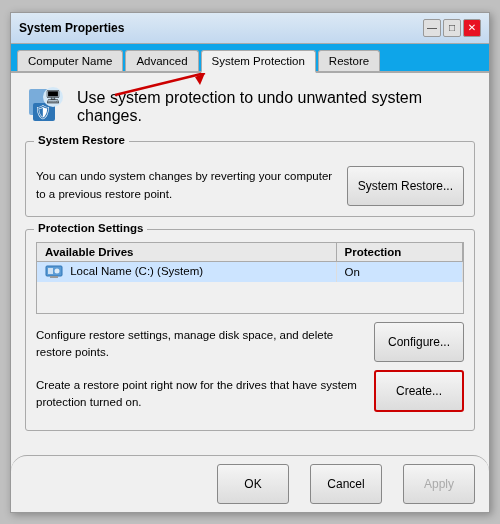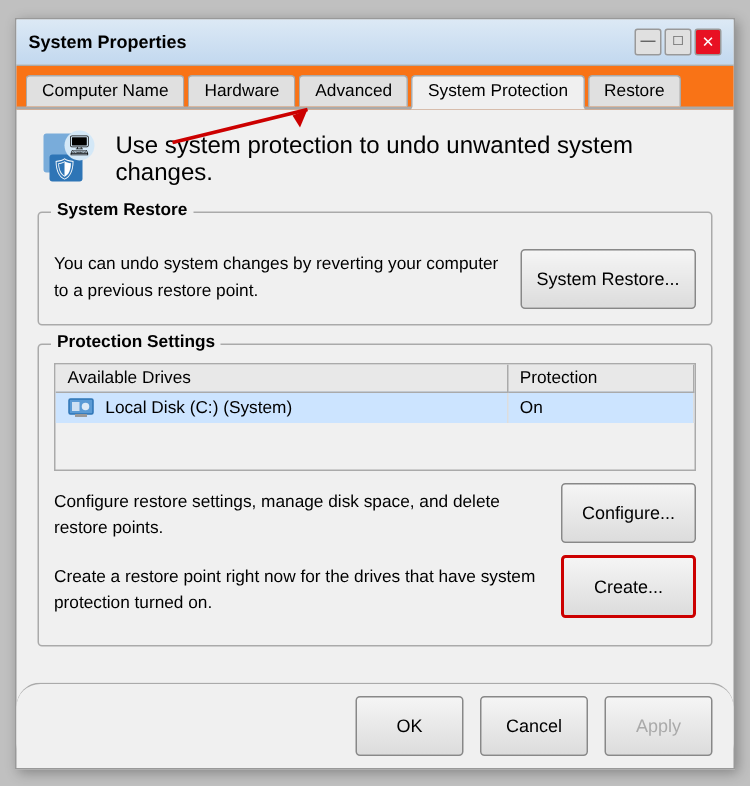--- a/index.html
+++ b/index.html
@@ -48,21 +48,21 @@
       font-size: 10px;
       cursor: pointer;
       color: #333;
     }
     .title-btn.close {
       background: #e81123;
       color: white;
     }
     .tabs {
       display: flex;
-      background: #f97316;
+      background: #0ea5e9;
       border-bottom: 2px solid #aaa;
       padding: 6px 6px 0 6px;
       gap: 2px;
     }
     .tab {
       padding: 4px 10px;
       border: 1px solid #aaa;
       border-bottom: none;
       background: #e0e0e0;
       cursor: pointer;
@@ -157,21 +157,21 @@
       font-size: 11.5px;
       color: #000;
       flex: 1;
       line-height: 1.5;
     }
     .footer {
       border-top: 1px solid #aaa;
       padding: 8px 14px;
       display: flex;
       justify-content: flex-end;
-      gap: 11px;
+      gap: 21px;
       background: #f0f0f0;
       border-radius: 16px;
     }
     .footer .btn {
       min-width: 72px;
     }
     .footer .btn.apply {
       color: #aaa;
     }
     .drives-table-container {
@@ -184,21 +184,21 @@
       width: 100%;
       border-collapse: collapse;
     }
     .drives-table-inner th {
       background: #e8e8e8;
       border-bottom: 1px solid #aaa;
       border-right: 1px solid #aaa;
       padding: 3px 8px;
       text-align: left;
       font-size: 11.5px;
-      font-weight: 400;
+      font-weight: 700;
     }
     .drives-table-inner td {
       padding: 3px 8px;
       font-size: 11.5px;
       border-right: 1px solid #ddd;
     }
     .drives-table-inner tr.selected td {
       background: #cce4ff;
     }
   </style>
@@ -211,21 +211,20 @@
     <span class="title-bar-text">System Properties</span>
     <div class="title-bar-controls">
       <div class="title-btn">—</div>
       <div class="title-btn">□</div>
       <div class="title-btn close">✕</div>
     </div>
   </div>
 
   <div class="tabs">
     <div class="tab">Computer Name</div>
-    <div class="tab">Hardware</div>
     <div class="tab">Advanced</div>
     <div class="tab active">System Protection</div>
     <div class="tab">Restore</div>
   </div>
 
   <div class="content">
 
     <div class="info-section">
 
       <div class="arrow-annotation">
@@ -266,21 +265,21 @@
           </thead>
           <tbody>
             <tr class="selected">
               <td>
                 <svg width="18" height="14" viewBox="0 0 18 14" style="vertical-align:middle;margin-right:4px">
                   <rect x="1" y="1" width="16" height="10" rx="1" fill="#5b9bd5" stroke="#2e75b6" stroke-width="1"></rect>
                   <rect x="3" y="3" width="5" height="6" fill="#fff" opacity="0.7"></rect>
                   <circle cx="12" cy="6" r="2.5" fill="#fff" opacity="0.8"></circle>
                   <rect x="5" y="11" width="8" height="2" fill="#999"></rect>
                 </svg>
-                <span>Local Disk (C:) (System)</span>
+                <span>Local Name (C:) (System)</span>
               </td>
               <td>On</td>
             </tr>
           </tbody>
         </table>
       </div>
 
       <div class="config-row" style="margin-top:8px">
         <span class="config-text">Configure restore settings, manage disk space, and delete restore points.</span>
         <button class="btn">Configure...</button>

